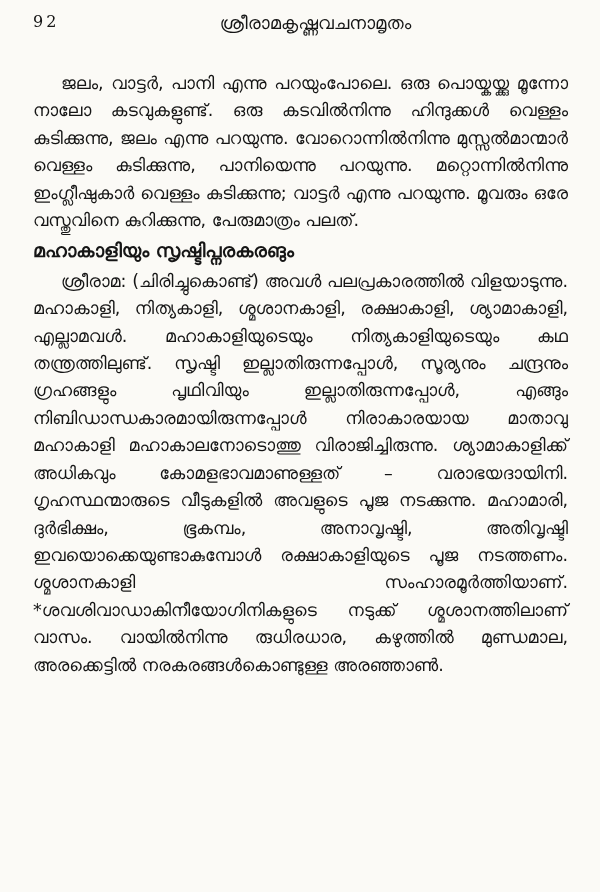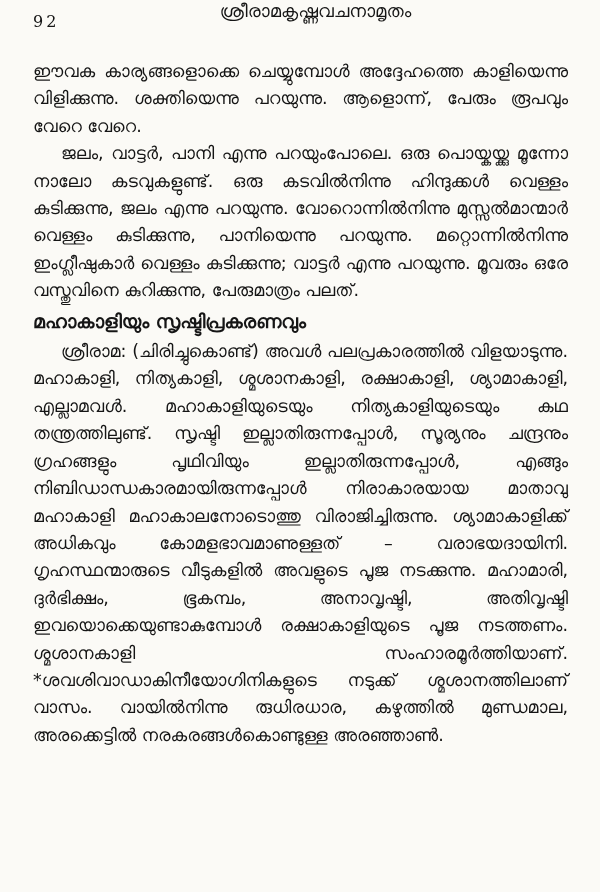--- a/index.html
+++ b/index.html
@@ -15,20 +15,21 @@
     margin: 0 auto;
     background: #fbfaf6;
     color: #151515;
     font-family: "DejaVu Sans", sans-serif;
     overflow: hidden;
     box-sizing: border-box;
   }
   .header {
     position: relative;
     height: 34px;
+    padding-top: 12px;
   }
   .page-number {
     position: absolute;
     left: 33px;
     top: 12px;
     font-size: 16px;
     letter-spacing: 3px;
     font-family: "DejaVu Serif", serif;
   }
   .running-title {
@@ -64,25 +65,24 @@
 
 <div class="page">
 
   <div class="header">
     <span class="page-number">92</span>
     <div class="running-title">ശ്രീരാമകൃഷ്ണവചനാമൃതം</div>
   </div>
 
   <div class="body-text">
 
-    <p class="no-indent">ഈവക കാര്യങ്ങളൊക്കെ ചെയ്യുമ്പോൾ അദ്ദേഹത്തെ കാളിയെന്നു വിളിക്കുന്നു. ശക്തിയെന്നു പറയുന്നു. ആളൊന്ന്, പേരും രൂപവും വേറെ വേറെ.</p>
 
     <p>ജലം, വാട്ടർ, പാനി എന്നു പറയുംപോലെ. ഒരു പൊയ്കയ്ക്കു മൂന്നോ നാലോ കടവുകളുണ്ട്. ഒരു കടവിൽനിന്നു ഹിന്ദുക്കൾ വെള്ളം കുടിക്കുന്നു, ജലം എന്നു പറയുന്നു. വോറൊന്നിൽനിന്നു മുസ്സൽമാന്മാർ വെള്ളം കുടിക്കുന്നു, പാനിയെന്നു പറയുന്നു. മറ്റൊന്നിൽനിന്നു ഇംഗ്ലീഷുകാർ വെള്ളം കുടിക്കുന്നു; വാട്ടർ എന്നു പറയുന്നു. മൂവരും ഒരേ വസ്തുവിനെ കുറിക്കുന്നു, പേരുമാത്രം പലത്.</p>
 
 
 
-    <div class="section-heading">മഹാകാളിയും സൃഷ്ടിപ്രകരണവും</div>
+    <div class="section-heading">മഹാകാളിയും സൃഷ്ടിപ്നരകരങും</div>
 
     <p>ശ്രീരാമ: (ചിരിച്ചുകൊണ്ട്) അവൾ പലപ്രകാരത്തിൽ വിളയാടുന്നു. മഹാകാളി, നിത്യകാളി, ശ്മശാനകാളി, രക്ഷാകാളി, ശ്യാമാകാളി, എല്ലാമവൾ. മഹാകാളിയുടെയും നിത്യകാളിയുടെയും കഥ തന്ത്രത്തിലുണ്ട്. സൃഷ്ടി ഇല്ലാതിരുന്നപ്പോൾ, സൂര്യനും ചന്ദ്രനും ഗ്രഹങ്ങളും പൃഥിവിയും ഇല്ലാതിരുന്നപ്പോൾ, എങ്ങും നിബിഡാന്ധകാരമായിരുന്നപ്പോൾ നിരാകാരയായ മാതാവു മഹാകാളി മഹാകാലനോടൊത്തു വിരാജിച്ചിരുന്നു. ശ്യാമാകാളിക്ക് അധികവും കോമളഭാവമാണുള്ളത് – വരാഭയദായിനി. ഗൃഹസ്ഥന്മാരുടെ വീടുകളിൽ അവളുടെ പൂജ നടക്കുന്നു. മഹാമാരി, ദുർഭിക്ഷം, ഭൂകമ്പം, അനാവൃഷ്ടി, അതിവൃഷ്ടി ഇവയൊക്കെയുണ്ടാകുമ്പോൾ രക്ഷാകാളിയുടെ പൂജ നടത്തണം. ശ്മശാനകാളി സംഹാരമൂർത്തിയാണ്. *ശവശിവാഡാകിനീയോഗിനികളുടെ നടുക്ക് ശ്മശാനത്തിലാണ് വാസം. വായിൽനിന്നു രുധിരധാര, കഴുത്തിൽ മുണ്ഡമാല, അരക്കെട്ടിൽ നരകരങ്ങൾകൊണ്ടുള്ള അരഞ്ഞാൺ.</p>
 
   </div>
 
 </div>
 
 </body></html>

